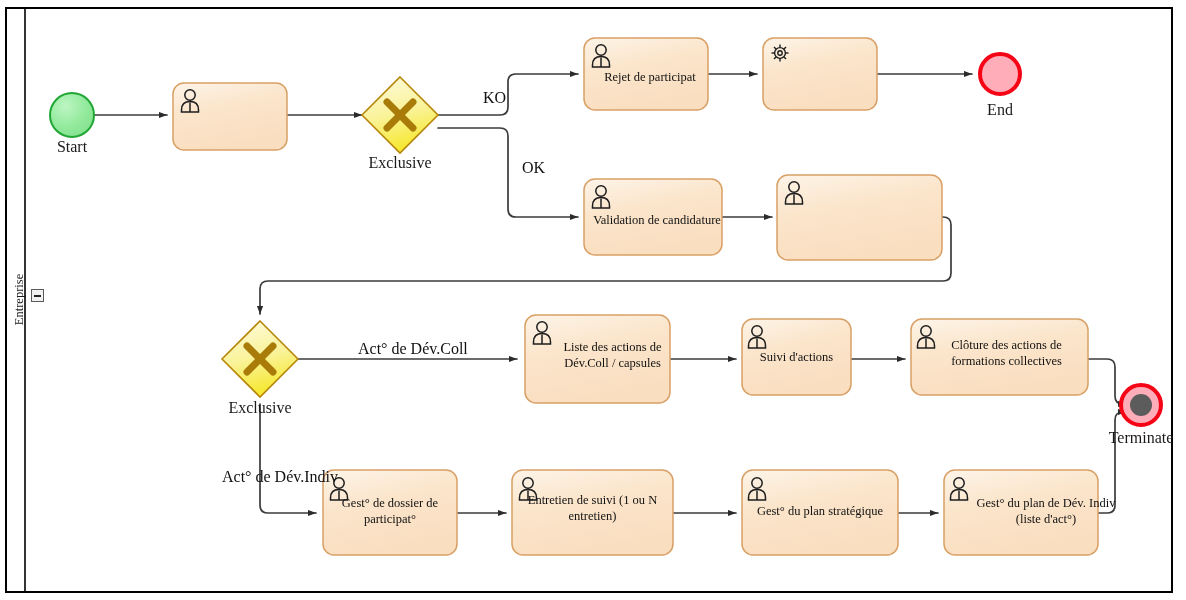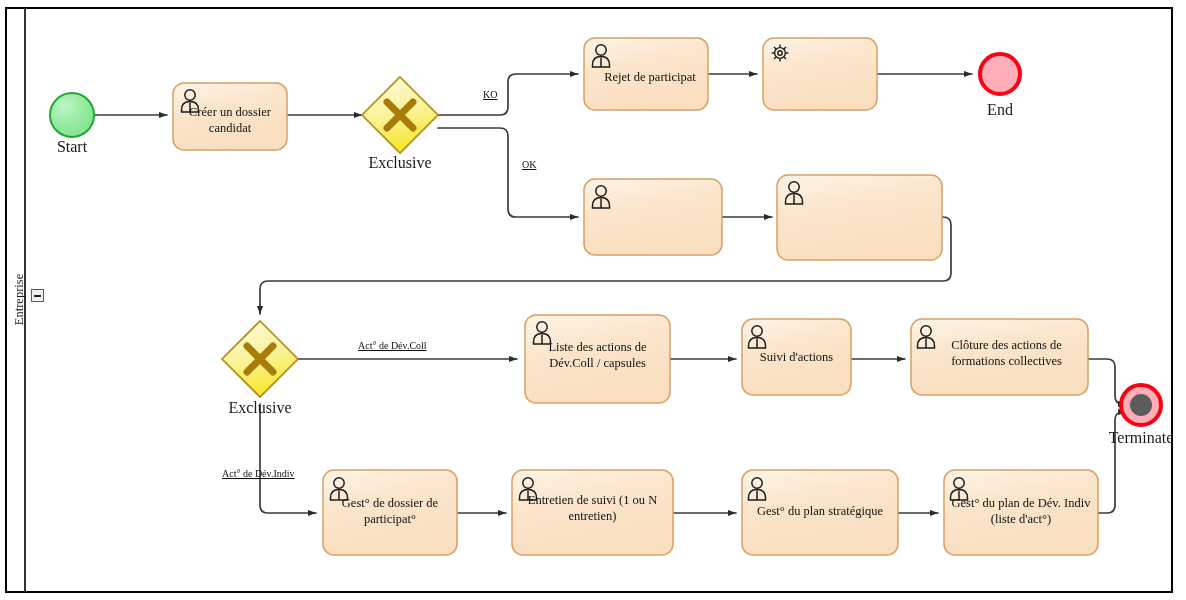--- a/index.html
+++ b/index.html
@@ -35,25 +35,24 @@
   }
   .event-label {
     position: absolute;
     text-align: center;
     font-size: 16px;
     color: #1a1a1a;
     font-family: "Liberation Serif", "DejaVu Serif", serif;
   }
   .flow-label {
     position: absolute;
-    font-size: 10px;
+    font-size: 16px;
     color: #111111;
     white-space: nowrap;
     font-family: "Liberation Serif", "DejaVu Serif", serif;
-    text-decoration: underline;
   }
   .pool-title {
     position: absolute;
     font-size: 12.5px;
     color: #1a1a1a;
     white-space: nowrap;
     transform-origin: 50% 50%;
     transform: rotate(-90deg);
     font-family: "Liberation Serif", "DejaVu Serif", serif;
   }
@@ -292,36 +291,36 @@
         <circle cx="1141" cy="405" r="11" fill="#5c5c5c"></circle>
       </g>
     </g>
   </svg>
 
   <div class="pool-title" style="left:-16px; top:292px; width:70px; text-align:center;">Entreprise</div>
   <div class="collapse-btn" style="left:31px; top:289px;">
     <span class="bar"></span>
   </div>
 
-  <div class="task-label" style="left:173px; top:92px; width:114px; height:58px;">Créer un
-dossier candidat</div>
   <div class="task-label" style="left:592px; top:46px; width:116px; height:64px;">Rejet de
 participat</div>
-  <div class="task-label" style="left:525px; top:324px; width:145px; height:64px;">Liste des actions de
+  <div class="task-label" style="left:592px; top:187px; width:130px; height:68px;">Validation de
+candidature</div>
+  <div class="task-label" style="left:525px; top:324px; width:145px; height:64px;padding-left:15px;">Liste des actions de
 Dév.Coll / capsules</div>
   <div class="task-label" style="left:742px; top:329px; width:109px; height:58px;">Suivi d'actions</div>
   <div class="task-label" style="left:925px; top:325px; width:163px; height:58px;">Clôture des actions de
 formations collectives</div>
   <div class="task-label" style="left:323px; top:481px; width:134px; height:62px;">Gest° de dossier de
 participat°</div>
   <div class="task-label" style="left:512px; top:478px; width:161px; height:62px;">Entretien de suivi (1 ou
 N entretien)</div>
   <div class="task-label" style="left:742px; top:481px; width:156px; height:62px;">Gest° du plan
 stratégique</div>
-  <div class="task-label" style="left:944px; top:481px; width:154px; height:62px;">Gest° du plan de Dév.
+  <div class="task-label" style="left:944px; top:481px; width:154px; height:62px;padding-left:25px;">Gest° du plan de Dév.
 Indiv (liste d'act°)</div>
 
   <div class="event-label" style="left:32px; top:138px; width:80px;">Start</div>
   <div class="event-label" style="left:960px; top:101px; width:80px;">End</div>
   <div class="event-label" style="left:1096px; top:429px; width:90px;">Terminate</div>
   <div class="event-label" style="left:360px; top:154px; width:80px;">Exclusive</div>
   <div class="event-label" style="left:222px; top:399px; width:76px;">Exclusive</div>
 
   <div class="flow-label" style="left:483px; top:89px;">KO</div>
   <div class="flow-label" style="left:510px; top:159px;padding-left:12px;">OK</div>

